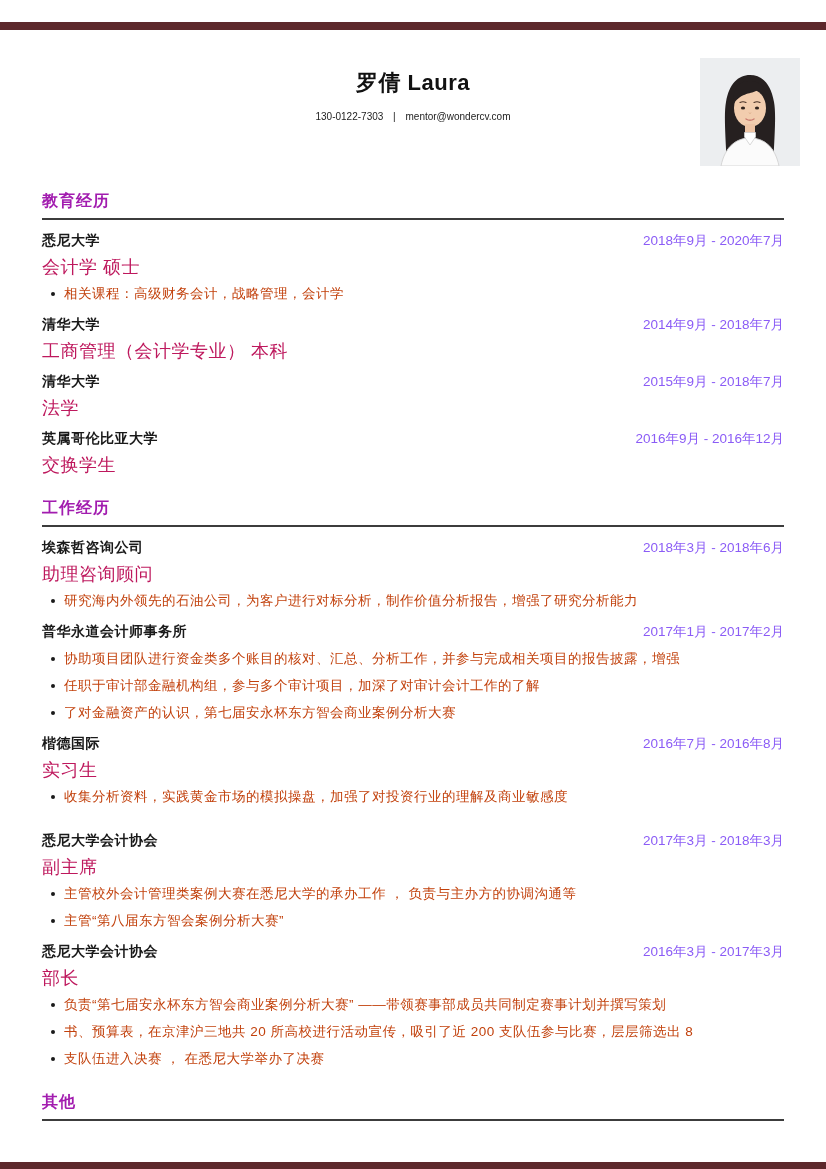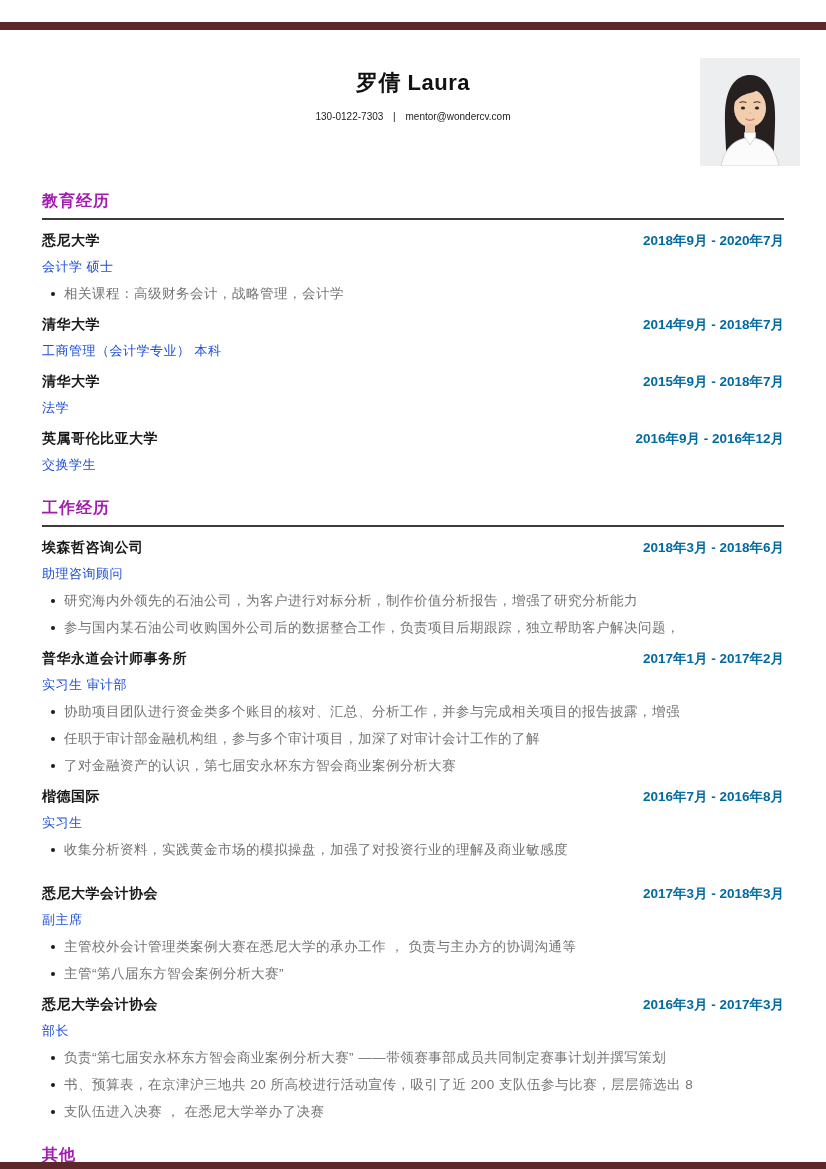--- a/index.html
+++ b/index.html
@@ -46,28 +46,28 @@
     font-size:16px;font-weight:bold;color:#a21caf;
     border-bottom:2px solid #3c3c3c;
     letter-spacing:1px;
   }
   .entry{margin-top:10px;}
   .entry-head{
     display:flex;justify-content:space-between;align-items:baseline;
     line-height:21px;
   }
   .entry-org{font-size:14px;font-weight:bold;color:#1a1a1a;letter-spacing:0.5px;}
-  .entry-date{font-size:13.5px;color:#0369a1;white-space:nowrap;font-weight:bold;}
-  .entry-sub{margin-top:6px;font-size:13px;line-height:20px;color:#1d4ed8;letter-spacing:0.5px;}
+  .entry-date{font-size:13.5px;color:#8b5cf6;white-space:nowrap;}
+  .entry-sub{margin-top:6px;font-size:18px;line-height:20px;color:#be185d;letter-spacing:0.5px;}
   ul.bullets{list-style:none;margin:3px 0 0 0;padding:0;}
   ul.bullets li{
     position:relative;
     margin-top:7px;
     padding-left:22px;
-    font-size:13.5px;line-height:20px;color:#737373;
+    font-size:13.5px;line-height:20px;color:#c2410c;
     letter-spacing:0.5px;
   }
   ul.bullets li::before{
     content:"";
     position:absolute;left:9px;top:8px;
     width:4px;height:4px;border-radius:50%;
     background:#1a1a1a;
   }
 </style>
 </head>
@@ -141,29 +141,27 @@
       <section class="sec">
         <h2>工作经历</h2>
         <div class="entry">
           <div class="entry-head">
             <span class="entry-org">埃森哲咨询公司</span>
             <span class="entry-date">2018年3月 - 2018年6月</span>
           </div>
           <div class="entry-sub">助理咨询顾问</div>
           <ul class="bullets">
             <li>研究海内外领先的石油公司，为客户进行对标分析，制作价值分析报告，增强了研究分析能力</li>
-            <li>参与国内某石油公司收购国外公司后的数据整合工作，负责项目后期跟踪，独立帮助客户解决问题，</li>
           </ul>
         </div>
         <div class="entry">
           <div class="entry-head">
             <span class="entry-org">普华永道会计师事务所</span>
             <span class="entry-date">2017年1月 - 2017年2月</span>
           </div>
-          <div class="entry-sub">实习生 审计部</div>
           <ul class="bullets">
             <li>协助项目团队进行资金类多个账目的核对、汇总、分析工作，并参与完成相关项目的报告披露，增强</li>
             <li>任职于审计部金融机构组，参与多个审计项目，加深了对审计会计工作的了解</li>
             <li>了对金融资产的认识，第七届安永杯东方智会商业案例分析大赛</li>
           </ul>
         </div>
         <div class="entry">
           <div class="entry-head">
             <span class="entry-org">楷德国际</span>
             <span class="entry-date">2016年7月 - 2016年8月</span>

